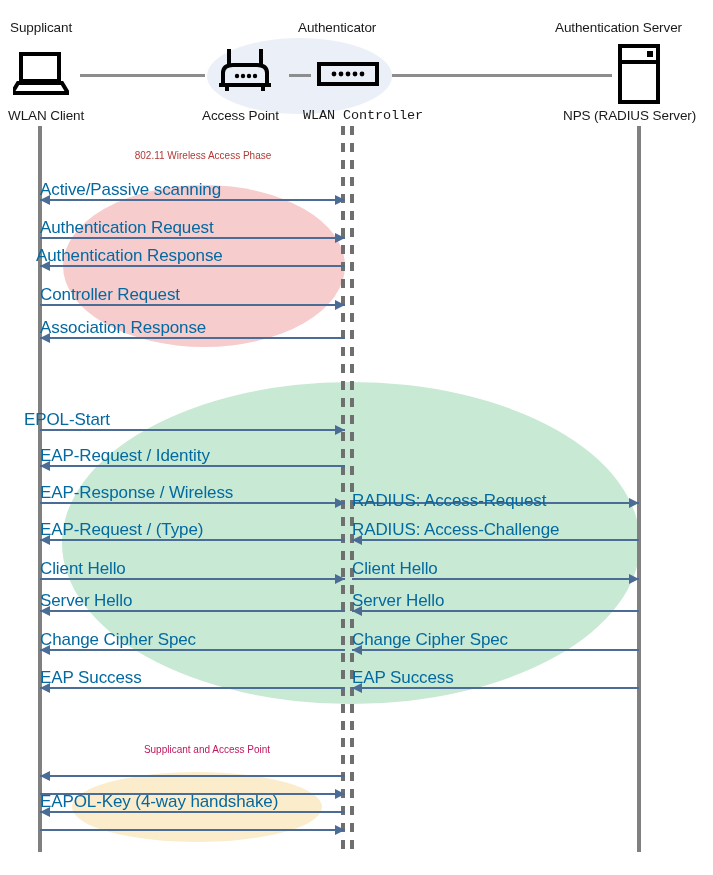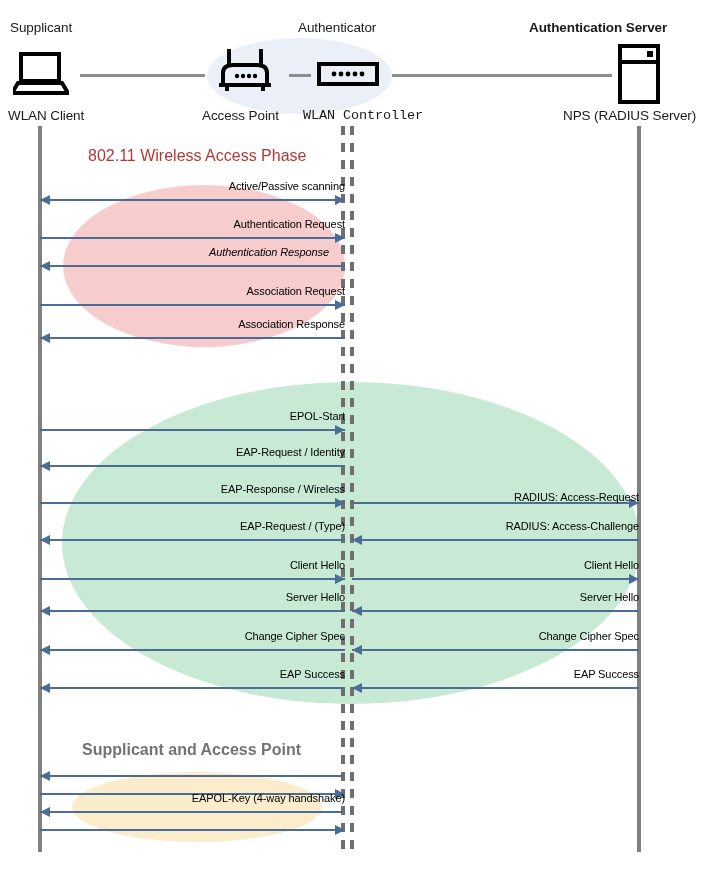--- a/index.html
+++ b/index.html
@@ -63,60 +63,61 @@
   .phase-blob {
     position: absolute;
     border-radius: 50%;
   }
   .blob-pink   { background: #f6cccd; }
   .blob-green  { background: #c8e9d4; }
   .blob-orange { background: #fbeccb; }
   
   .phase-label {
     position: absolute;
-    font-size: 16px;
-    white-space: nowrap;
+    font-size: 10px;
+    white-space: nowrap;
+    text-align: center;
     line-height: 19px;
   }
   
   .msg-line {
     position: absolute;
     height: 2px;
     background: #4a6c95;
   }
   .arrowhead {
     position: absolute;
     width: 0;
     height: 0;
     border-top: 5px solid transparent;
     border-bottom: 5px solid transparent;
   }
   .arrow-right { border-left: 10px solid #4a6c95; }
   .arrow-left  { border-right: 10px solid #4a6c95; }
   .msg-label {
     position: absolute;
-    font-size: 11px;
-    color: #000000;
-    white-space: nowrap;
-    text-align: right;
+    font-size: 17px;
+    color: #0369a1;
+    white-space: nowrap;
+    text-align: left;
     letter-spacing: -0.1px;
   }
   
   .icon-wrap { position: absolute; }
 </style>
 </head>
 <body>
 
 <div id="canvas">
 
   <div class="auth-blob" style="left:207px; top:38px; width:185px; height:76px;"></div>
 
   <div class="actor-title" style="left:10px; top:20px;">Supplicant</div>
   <div class="actor-title" style="left:258px; top:20px;margin-left:40px;">Authenticator</div>
-  <div class="actor-title" style="left:529px; top:20px;font-weight:bold;">Authentication Server</div>
+  <div class="actor-title" style="left:555px; top:20px;">Authentication Server</div>
 
   <div class="hlink" style="left:80px; top:74px; width:125px;"></div>
   <div class="hlink" style="left:289px; top:74px; width:22px;"></div>
   <div class="hlink" style="left:392px; top:74px; width:220px;"></div>
 
   <div class="icon-wrap" style="left:13px; top:52px;">
     <svg width="56" height="44" viewBox="0 0 56 44">
       <rect x="8" y="2" width="38" height="27" fill="none" stroke="#000" stroke-width="4"></rect>
       <path d="M5 31 L49 31 L55 41 L-1 41 Z" fill="none" stroke="#000" stroke-width="4" stroke-linejoin="miter"></path>
     </svg>
@@ -164,53 +165,53 @@
   <div class="phase-blob blob-pink" style="left:63px; top:185px; width:282px; height:162px;"></div>
   <div class="phase-blob blob-green" style="left:62px; top:382px; width:578px; height:322px;"></div>
   <div class="phase-blob blob-orange" style="left:72px; top:772px; width:250px; height:70px;"></div>
 
   <div class="lifeline-solid" style="left:38px; top:126px; height:726px;"></div>
   <div class="lifeline-dashed" style="left:341px; top:126px; height:726px;"></div>
   <div class="lifeline-dashed" style="left:350px; top:126px; height:726px;"></div>
   <div class="lifeline-solid" style="left:637px; top:126px; height:726px;"></div>
 
   <div class="phase-label" style="left:88px; top:146px; width:230px; color:#b03a37;">802.11 Wireless Access Phase</div>
-  <div class="phase-label" style="left:82px; top:740px; width:230px; color:#737373;font-weight:bold;">Supplicant and Access Point</div>
+  <div class="phase-label" style="left:92px; top:740px; width:230px; color:#be185d;">Supplicant and Access Point</div>
 
   <div id="messages-layer">
       <div>
         <div class="msg-line" style="left: 40px; top: 199px; width: 305px;"></div>
         <div class="arrowhead arrow-right" style="left: 335px; top: 195px;"></div>
         <div class="arrowhead arrow-left" style="left: 40px; top: 195px;"></div>
         <div class="msg-label" style="left: 40px; top: 180px; width: 305px;">Active/Passive scanning</div>
       </div>
       <div>
         <div class="msg-line" style="left: 40px; top: 237px; width: 305px;"></div>
         <div class="arrowhead arrow-right" style="left: 335px; top: 233px;"></div>
         <div class="msg-label" style="left: 40px; top: 218px; width: 305px;">Authentication  Request</div>
       </div>
       <div>
         <div class="msg-line" style="left: 40px; top: 265px; width: 305px;"></div>
         <div class="arrowhead arrow-left" style="left: 40px; top: 261px;"></div>
-        <div class="msg-label" style="left: 24px; top: 246px; width: 305px; font-style: italic;">Authentication  Response</div>
+        <div class="msg-label" style="left: 36px; top: 246px; width: 305px;">Authentication  Response</div>
       </div>
       <div>
         <div class="msg-line" style="left: 40px; top: 304px; width: 305px;"></div>
         <div class="arrowhead arrow-right" style="left: 335px; top: 300px;"></div>
-        <div class="msg-label" style="left: 40px; top: 285px; width: 305px;">Association Request</div>
+        <div class="msg-label" style="left: 40px; top: 285px; width: 305px;">Controller Request</div>
       </div>
       <div>
         <div class="msg-line" style="left: 40px; top: 337px; width: 305px;"></div>
         <div class="arrowhead arrow-left" style="left: 40px; top: 333px;"></div>
         <div class="msg-label" style="left: 40px; top: 318px; width: 305px;">Association Response</div>
       </div>
       <div>
         <div class="msg-line" style="left: 40px; top: 429px; width: 305px;"></div>
         <div class="arrowhead arrow-right" style="left: 335px; top: 425px;"></div>
-        <div class="msg-label" style="left: 40px; top: 410px; width: 305px;">EPOL-Start</div>
+        <div class="msg-label" style="left: 24px; top: 410px; width: 305px;">EPOL-Start</div>
       </div>
       <div>
         <div class="msg-line" style="left: 40px; top: 465px; width: 305px;"></div>
         <div class="arrowhead arrow-left" style="left: 40px; top: 461px;"></div>
         <div class="msg-label" style="left: 40px; top: 446px; width: 305px;">EAP-Request / Identity</div>
       </div>
       <div>
         <div class="msg-line" style="left: 40px; top: 502px; width: 305px;"></div>
         <div class="arrowhead arrow-right" style="left: 335px; top: 498px;"></div>
         <div class="msg-label" style="left: 40px; top: 483px; width: 305px;">EAP-Response / Wireless</div>

